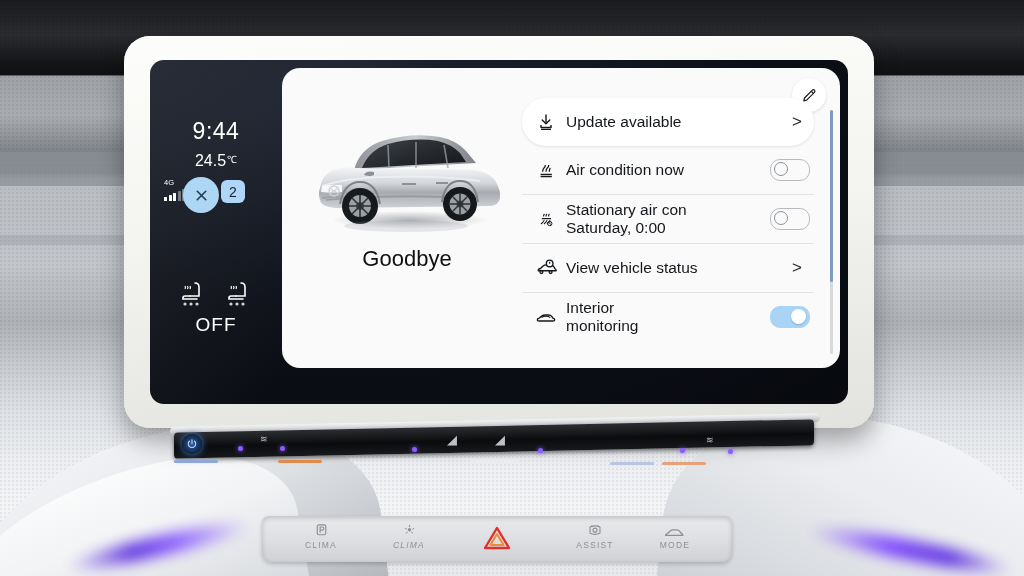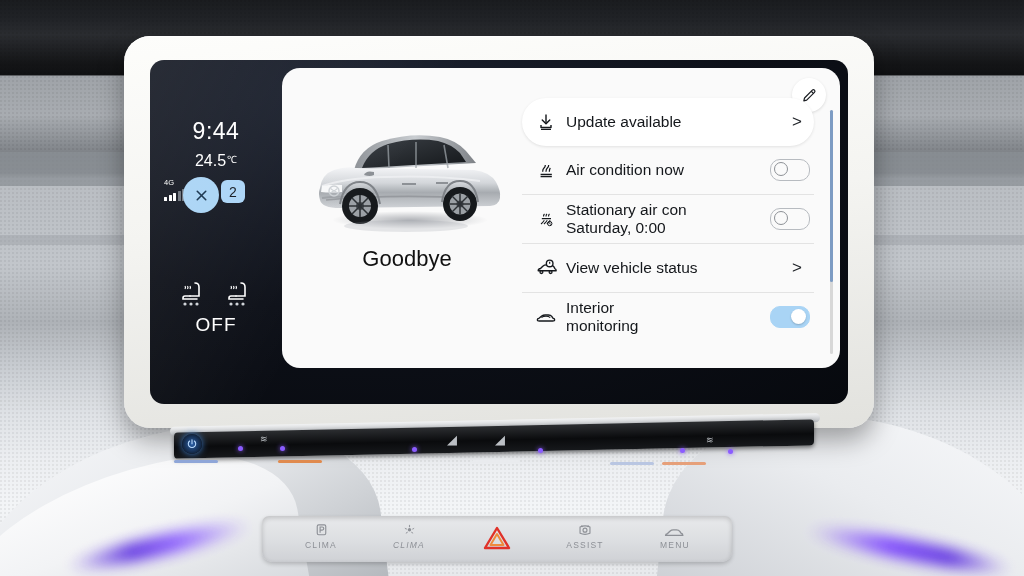--- a/index.html
+++ b/index.html
@@ -415,29 +415,29 @@
         </g>
       </svg>
       <div class="hlab">CLIMA</div>
     </div>
     <div class="hbtn" style="left:198px;top:9px;">
       <svg viewBox="0 0 28 26" width="28" height="26" style="margin:0 auto">
         <path d="M14 3 L26 23 L2 23 Z" fill="none" stroke="#e03229" stroke-width="2.4" stroke-linejoin="round"></path>
         <path d="M14 9 L20.5 20 L7.5 20 Z" fill="none" stroke="#ef8a3c" stroke-width="2" stroke-linejoin="round"></path>
       </svg>
     </div>
-    <div class="hbtn" style="left:286px;text-align:center;">
+    <div class="hbtn" style="left:296px;text-align:center;">
       <svg viewBox="0 0 24 24" width="18" height="17" style="margin:0 auto">
         <path d="M5 7 q7 -3 14 0 l0 9 q-7 3 -14 0 z" fill="none" stroke="#8d9096" stroke-width="1.6" stroke-linejoin="round"></path>
         <circle cx="12" cy="11.5" r="2.8" fill="none" stroke="#8d9096" stroke-width="1.6"></circle>
         <path d="M7 5 l1.5 2 M17 5 l-1.5 2" stroke="#8d9096" stroke-width="1.5"></path>
       </svg>
       <div class="hlab">ASSIST</div>
     </div>
     <div class="hbtn" style="left:376px;">
       <svg viewBox="0 0 28 18" width="22" height="15" style="margin:2px auto 0">
         <path d="M2 14 q0 -2 2.5 -2.4 l3 -3 q1.8 -1.6 4.4 -1.6 l4 0 q2.8 0 4.2 1.8 l1.6 2.4 q2.3 .4 2.3 2.8 z" fill="none" stroke="#8d9096" stroke-width="1.7" stroke-linejoin="round"></path>
       </svg>
-      <div class="hlab">MENU</div>
+      <div class="hlab">MODE</div>
     </div>
   </div>
 
 </div>
 
 </body></html>

